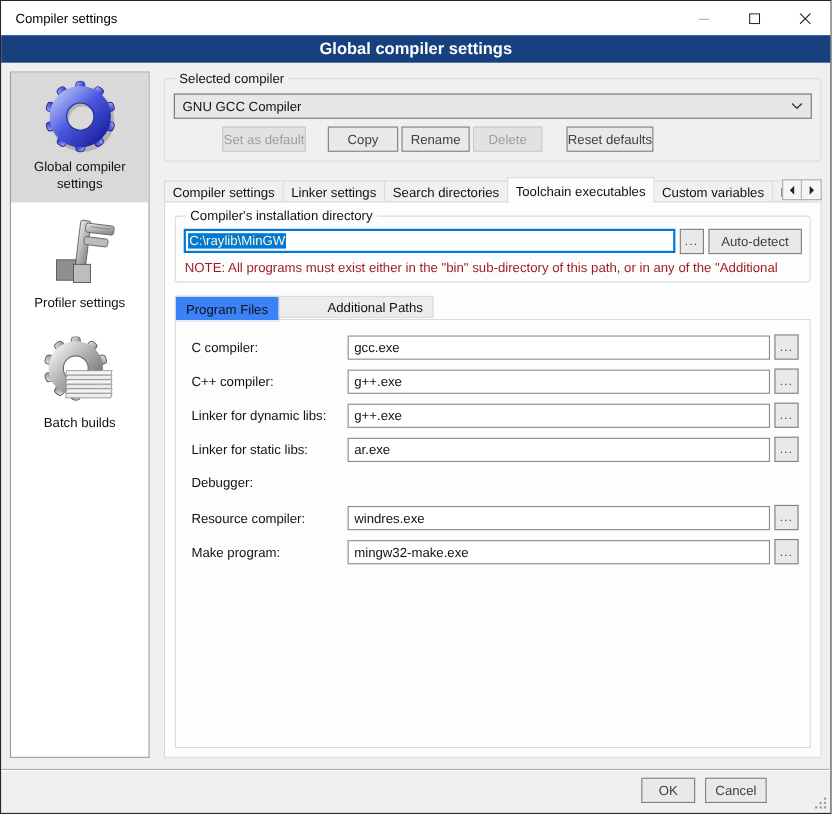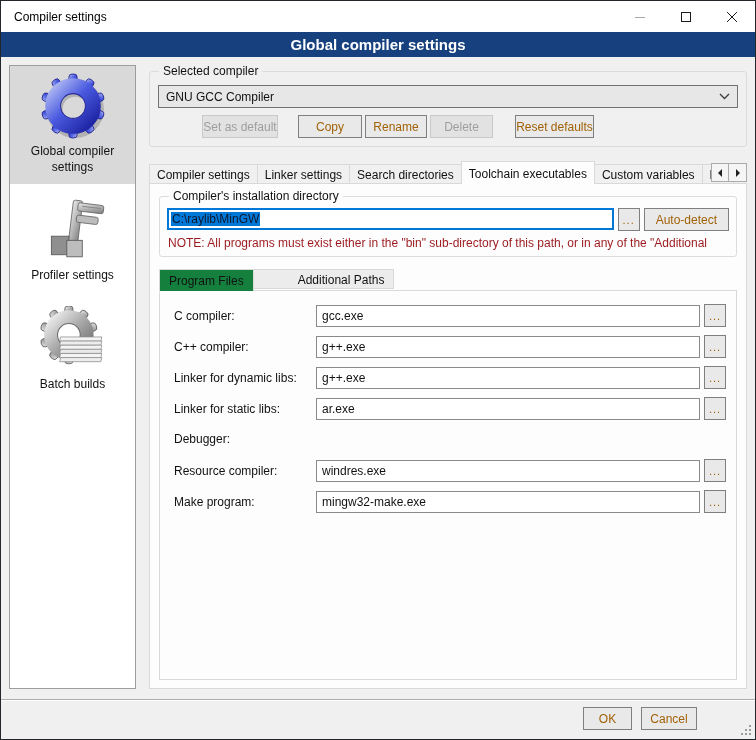--- a/index.html
+++ b/index.html
@@ -31,21 +31,21 @@
   
   .group { position:relative; border:1px solid #dcdcdc; border-radius:3px; }
   .group-label { position:absolute; top:-8px; left:9px; padding:0 4px; background:#f0f0f0; }
   .group.on-page .group-label { background:#fdfdfd; }
   .group.sel-comp { margin-top:6px; padding:13px 8px 8px 8px; margin-bottom:6px; }
   
   .combobox { height:23px; border:1px solid #6f7377; background:#e7e7e7;
     display:flex; align-items:center; justify-content:space-between; padding:0 7px; width:100%; }
   .cb-text { white-space:nowrap; overflow:hidden; }
   
-  .btn { height:23px; background:#e9e9e9; border:1px solid #7f7f7f; color:#a16207;
+  .btn { height:23px; background:#e9e9e9; border:1px solid #7f7f7f; color:#404040;
     font-family:"Liberation Sans",sans-serif; font-size:12px; padding:0 10px;
     display:inline-flex; align-items:center; justify-content:center; }
   .btn.disabled { background:#e2e2e2; border-color:#c9c9c9; color:#9e9e9e; }
   .btn-row { display:flex; margin-top:7px; align-items:center; }
   .b-setdef { width:76px; margin-left:44px; padding:0; }
   .b-copy   { width:64px; margin-left:20px; padding:0; }
   .b-rename { width:62px; margin-left:3px;  padding:0; }
   .b-delete { width:63px; margin-left:3px;  padding:0; }
   .b-reset  { width:79px; margin-left:22px; padding:0; }
   
@@ -61,29 +61,29 @@
   .arrow-btn { width:18px; height:19px; border:1px solid #ababab; background:#f5f5f5;
     display:flex; align-items:center; justify-content:center; padding:0; }
   .arrow-btn + .arrow-btn { border-left:none; }
   
   .tabpage { flex:1; background:#fdfdfd; border:1px solid #d9d9d9; margin-top:-1px; margin-bottom:8px;
     padding:12px 9px 8px 9px; display:flex; flex-direction:column; min-height:0; position:relative; z-index:1; }
   .group.install { padding:11px 7px 3px 7px; }
   .dir-row { display:flex; gap:4px; }
   .textbox-focused { flex:1; height:22px; border:2px solid var(--selection,#0078d7); background:#fff;
     display:flex; align-items:center; padding:0 2px; overflow:hidden; white-space:nowrap; }
-  .sel-text { background:var(--selection,#0078d7); color:#0f172a; padding:0 1px; white-space:pre; }
+  .sel-text { background:var(--selection,#0078d7); color:#fef9c3; padding:0 1px; white-space:pre; }
   .browse { width:22px; padding:0; font-size:11px; letter-spacing:1px; }
   .autodetect { padding:0 11px;text-align:center; }
   .note { color:var(--note,#9b1a1f); margin:5px 0 3px 1px; white-space:nowrap; overflow:hidden; }
   
   .subtabs { display:flex; margin-top:12px; position:relative; z-index:2; }
   .subtab { height:20px; line-height:20px; padding:0 9px; background:#ececec; border:1px solid #d9d9d9; }
   .subtab:not(:first-child) { border-left:none;padding-left:44px; }
-  .subtab.selected { background:#15803d; height:23px; line-height:23px; margin-bottom:-1px;
+  .subtab.selected { background:#3b82f6; height:23px; line-height:23px; margin-bottom:-1px;
     border-bottom:1px solid #fdfdfd; }
   .subpage { flex:1; border:1px solid #d9d9d9; margin-top:-1px; padding:13px 10px 10px 10px;
     display:flex; flex-direction:column; gap:9px; min-height:0; }
   .prog-row { display:grid; grid-template-columns:142px 1fr 22px; gap:0 4px; align-items:center; height:22px; flex:0 0 auto; }
   .prog-label { padding-left:4px; white-space:nowrap; }
   .textfield { height:22px; width:100%; border:1px solid #8a8a8a; background:#fff; color:#111;
     font-family:"Liberation Sans",sans-serif; font-size:12px; padding:0 5px; }
   .combobox.span2 { grid-column:2 / 4; height:22px; }
   
   .separator { height:0; border-top:1px solid #aeaeae; border-bottom:1px solid #ffffff; margin-top:2px; flex:0 0 auto; }

